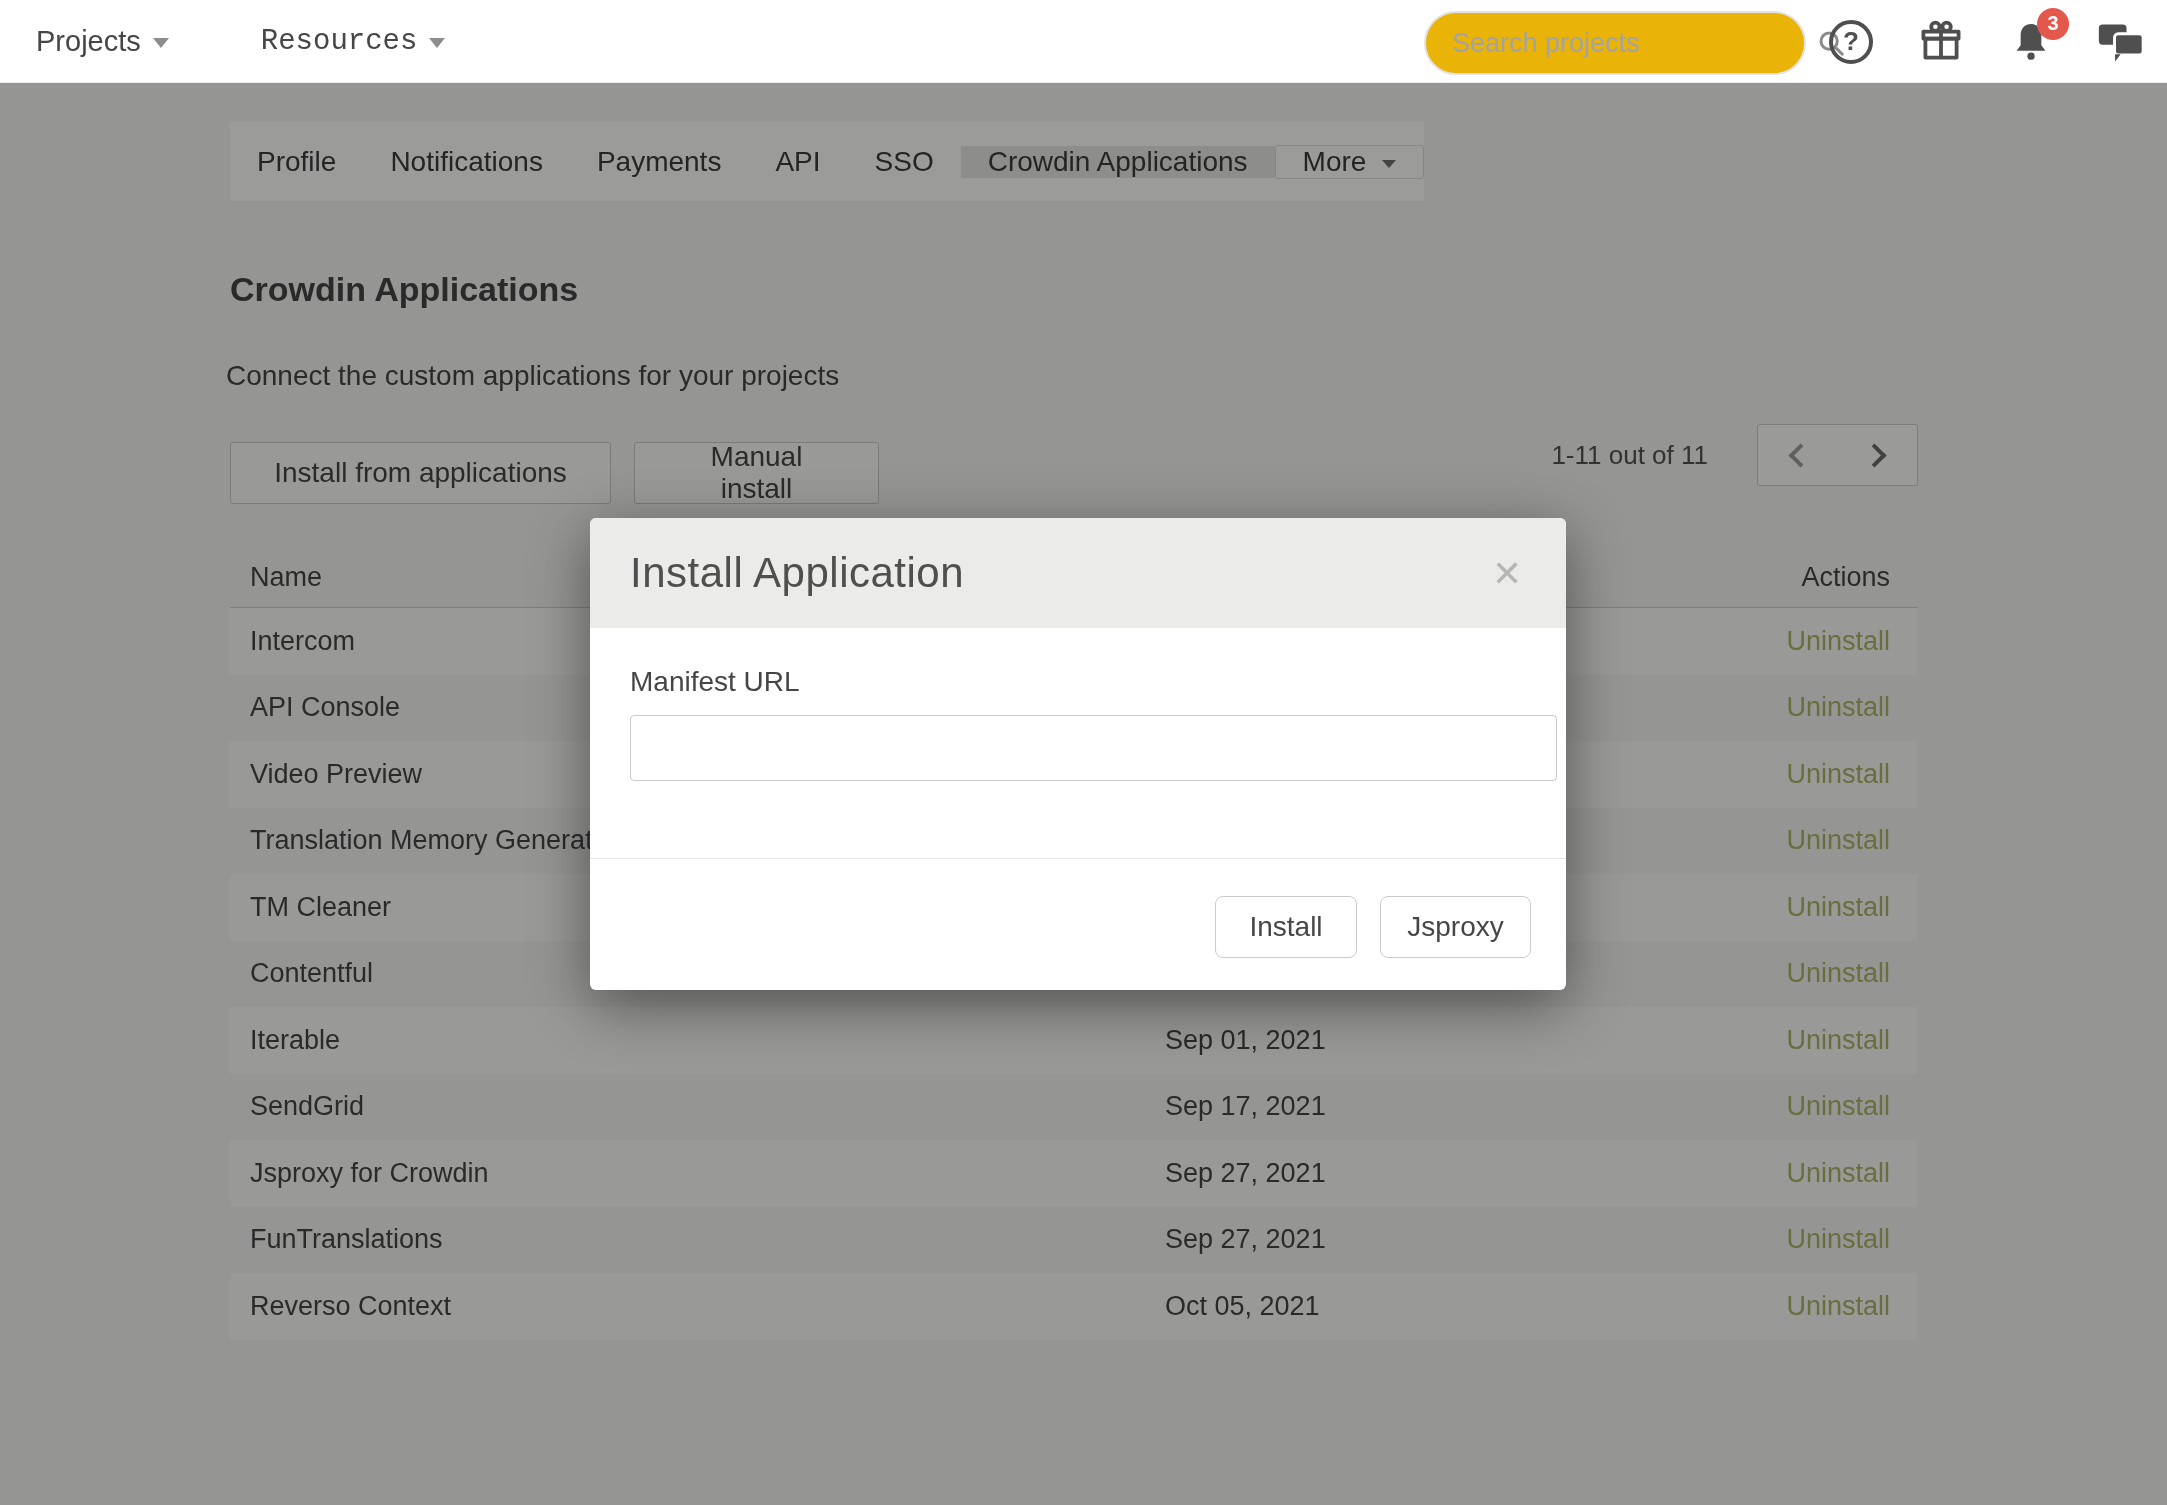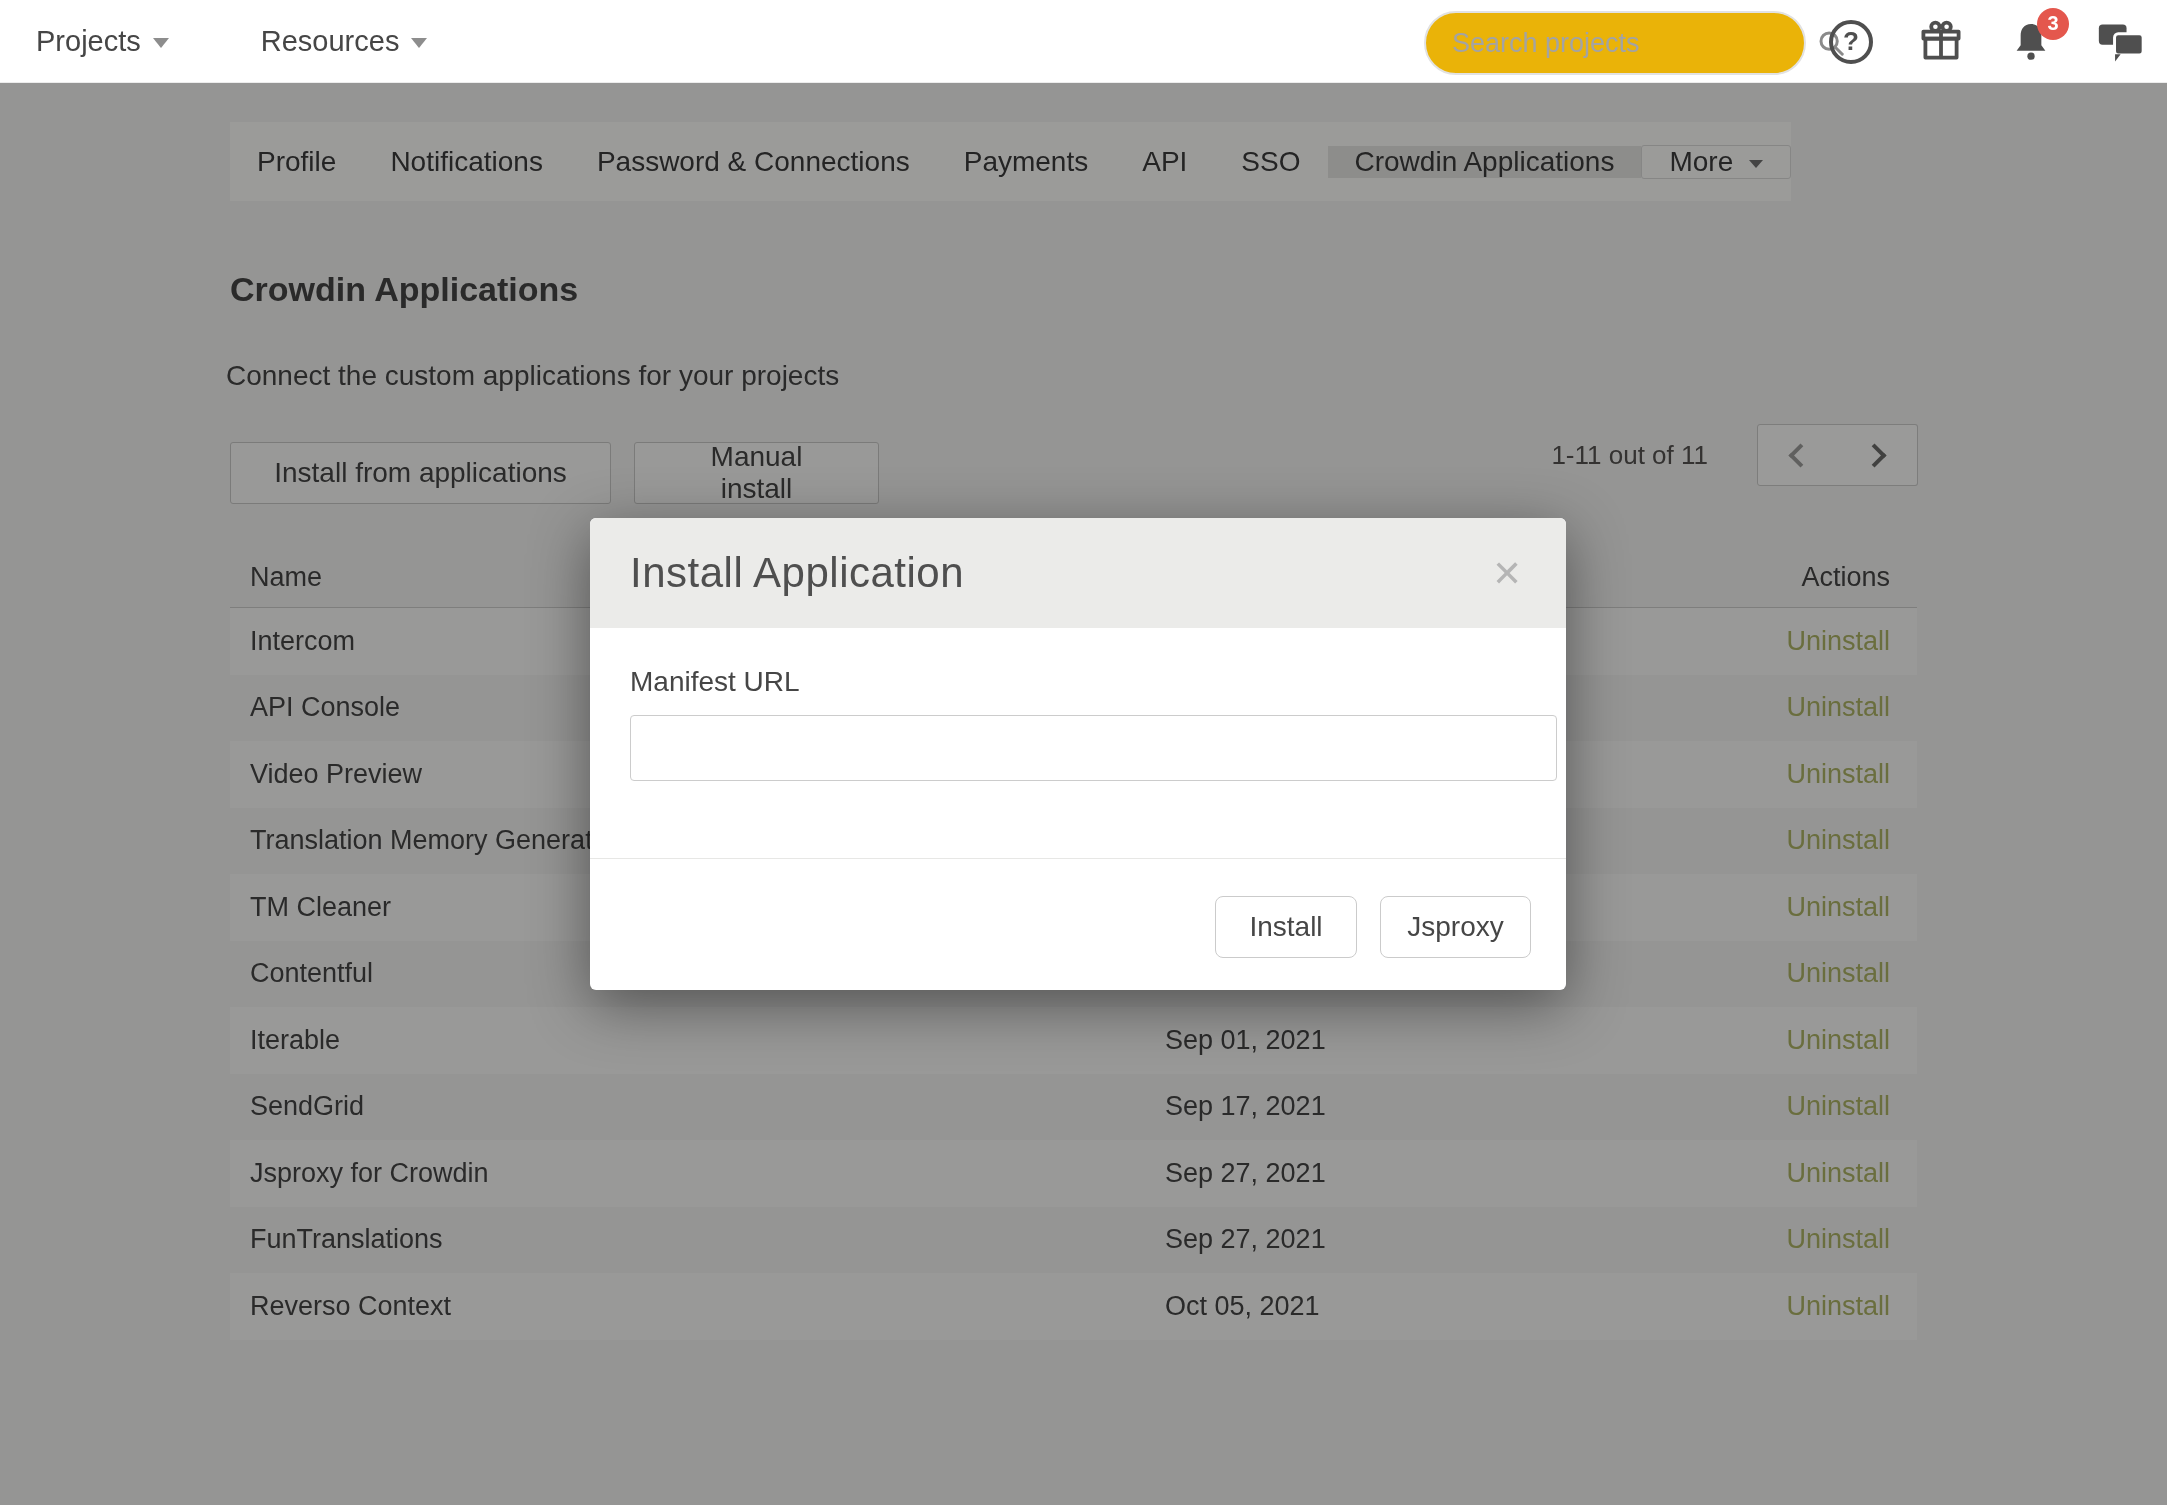--- a/index.html
+++ b/index.html
@@ -14,21 +14,21 @@
   .navbar {
     position:absolute; left:0; top:0; width:2167px; height:83px;
     background:#ffffff; border-bottom:1px solid #ececec; z-index:30;
     display:flex; align-items:center;
   }
   .nav-menu {
     display:flex; align-items:center; gap:12px;
     font-size:29px; color:#464646; cursor:pointer;
   }
   .nav-menu.projects { margin-left:36px; }
-  .nav-menu.resources { margin-left:92px; }
+  .nav-menu.resources { margin-left:92px;font-family:Liberation Mono, monospace; }
   .caret-down {
     width:0; height:0; border-left:8px solid transparent;
     border-right:8px solid transparent; border-top:10px solid #8d8d8d;
     margin-top:4px;
   }
   .search-pill {
     position:absolute; left:1424px; top:11px; width:382px; height:64px;
     border:2px solid #e2e2e2; border-radius:32px; background:#eab308;
     display:flex; align-items:center;
   }
@@ -171,21 +171,20 @@
   svg { display:block; }
 </style>
 </head>
 <body>
 
 <div class="page">
 
   <div class="tabs-bar">
     <div class="tab">Profile</div>
     <div class="tab">Notifications</div>
-    <div class="tab">Password &amp; Connections</div>
     <div class="tab">Payments</div>
     <div class="tab">API</div>
     <div class="tab">SSO</div>
     <div class="tab active">Crowdin Applications</div>
     <div class="tab more">
       <span>More</span>
       <span class="caret-down"></span>
     </div>
   </div>
 

